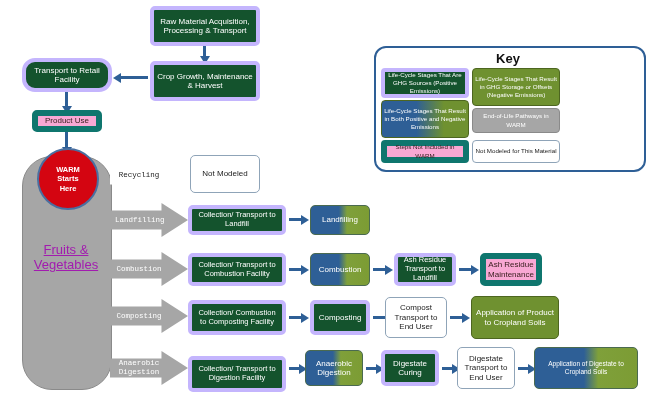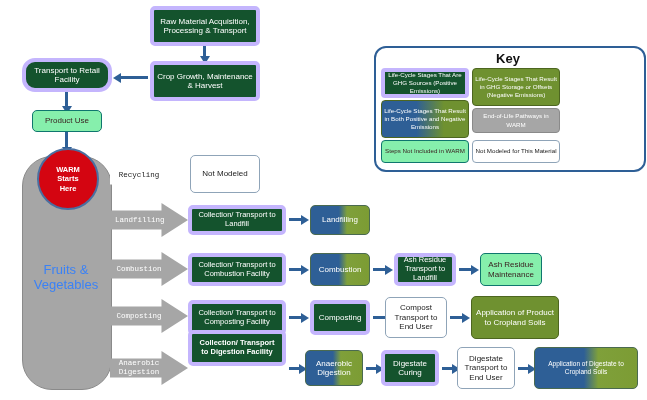--- a/index.html
+++ b/index.html
@@ -4,37 +4,37 @@
 <style>
   html,body{margin:0;padding:0;background:#ffffff;}
   body{width:647px;height:400px;position:relative;overflow:hidden;
        font-family:"Liberation Sans",sans-serif;color:#1a1a1a;}
   #canvas{position:absolute;left:0;top:0;width:647px;height:400px;}
 
   .node{position:absolute;box-sizing:border-box;display:flex;align-items:center;
         justify-content:center;text-align:center;border-radius:5px;
         line-height:1.18;padding:1px 3px;}
   .blue{background:#14532d;color:#ffffff;border:4px solid #c4b5fd;}
-  .pink{background:#86efac;color:#3a2020;border:1px solid #0f766e;}
+  .pink{background:#f9a8d4;color:#3a2020;border:6px solid #0f766e;}
   .green{background:#6f9130;color:#ffffff;border:1px solid #4d6620;}
   .white{background:#ffffff;color:#222;border:1px solid #8fa4b8;}
   .grad{background:linear-gradient(90deg,#2e5f96 0%,#2e5f96 48%,#7fa03a 62%,#7c9c34 100%);
         color:#ffffff;border:1px solid #4a6a50;}
   .gradkey{background:linear-gradient(90deg,#2e5f96 0%,#2e5f96 40%,#6f9130 72%,#6f9130 100%);
         color:#ffffff;border:1px solid #4d6620;}
   .grey{background:#a6a6a6;color:#ffffff;border:1px solid #8a8a8a;}
 
   
   #eol-container{position:absolute;left:22px;top:156px;width:88px;height:232px;
         background:#a6a6a6;border:1px solid #8a8a8a;border-radius:30px;}
   #warm-circle{position:absolute;left:37px;top:148px;width:58px;height:58px;border-radius:50%;
         background:#d40511;border:2px solid #4a6fa0;color:#fff;font-size:7.5px;font-weight:bold;
         display:flex;flex-direction:column;align-items:center;justify-content:center;line-height:1.25;}
   .eol-label{position:absolute;width:88px;left:22px;text-align:center;font-size:13px;}
-  #eol-title{top:262px;color:#3b82f6;}
+  #eol-title{top:242px;color:#a21caf;text-decoration:underline;}
   #eol-sub{top:302px;color:#ffffff;}
 
   
   .chev{position:absolute;height:34px;width:78px;display:flex;align-items:center;
         justify-content:flex-start;padding-left:5px;box-sizing:border-box;
         font-size:7.5px;text-align:center;
         clip-path:polygon(0 22%,66% 22%,66% 0,100% 50%,66% 100%,66% 78%,0 78%);font-family:Liberation Mono, monospace;}
   .chev span{display:block;width:48px;text-align:center;line-height:1.2;}
   .chev.grey-chev{background:#a6a6a6;color:#ffffff;}
   .chev.white-chev{background:#ffffff;color:#222;
@@ -112,29 +112,29 @@
   <div class="node grad" style="left:310px;top:205px;width:60px;height:30px;font-size:8px;">Landfilling</div>
 
   <div class="node blue" style="left:188px;top:253px;width:98px;height:33px;font-size:7.5px;">Collection/ Transport to Combustion Facility</div>
   <div class="arrow-h" style="left:289px;top:268px;width:13px;"></div>
   <div class="node grad" style="left:310px;top:253px;width:60px;height:33px;font-size:8px;">Combustion</div>
   <div class="arrow-h" style="left:373px;top:268px;width:13px;"></div>
   <div class="node blue" style="left:394px;top:253px;width:62px;height:33px;font-size:7.5px;">Ash Residue Transport to Landfill</div>
   <div class="arrow-h" style="left:459px;top:268px;width:13px;"></div>
   <div class="node pink" style="left:480px;top:253px;width:62px;height:33px;font-size:8px;">Ash Residue Maintenance</div>
 
-  <div class="node blue" style="left:188px;top:300px;width:98px;height:35px;font-size:7.5px;">Collection/ Transport to Composting Facility</div>
+  <div class="node blue" style="left:188px;top:300px;width:98px;height:35px;font-size:7.5px;">Collection/ Combustion to Composting Facility</div>
   <div class="arrow-h" style="left:289px;top:316px;width:13px;"></div>
   <div class="node blue" style="left:310px;top:300px;width:60px;height:35px;font-size:8px;">Composting</div>
   <div class="arrow-h" style="left:373px;top:316px;width:13px;"></div>
   <div class="node white" style="left:385px;top:297px;width:62px;height:41px;font-size:8px;">Compost Transport to End User</div>
   <div class="arrow-h" style="left:450px;top:316px;width:13px;"></div>
   <div class="node green" style="left:471px;top:296px;width:88px;height:43px;font-size:8px;">Application of Product to Cropland Soils</div>
 
-  <div class="node blue" style="left:188px;top:330px;width:98px;height:36px;font-size:7.5px;font-weight:bold;">Collection/ Transport to Digestion Facility</div>
+  <div class="node blue" style="left:188px;top:356px;width:98px;height:36px;font-size:7.5px;">Collection/ Transport to Digestion Facility</div>
   <div class="arrow-h" style="left:289px;top:367px;width:11px;"></div>
   <div class="node grad" style="left:305px;top:350px;width:58px;height:36px;font-size:8px;">Anaerobic Digestion</div>
   <div class="arrow-h" style="left:366px;top:367px;width:11px;"></div>
   <div class="node blue" style="left:381px;top:350px;width:58px;height:36px;font-size:8px;">Digestate Curing</div>
   <div class="arrow-h" style="left:442px;top:367px;width:11px;"></div>
   <div class="node white" style="left:457px;top:347px;width:58px;height:42px;font-size:8px;">Digestate Transport to End User</div>
   <div class="arrow-h" style="left:518px;top:367px;width:11px;"></div>
   <div class="node grad" style="left:534px;top:347px;width:104px;height:42px;font-size:6.5px;">Application of Digestate to Cropland Soils</div>
 
   <div id="key-panel"></div>

